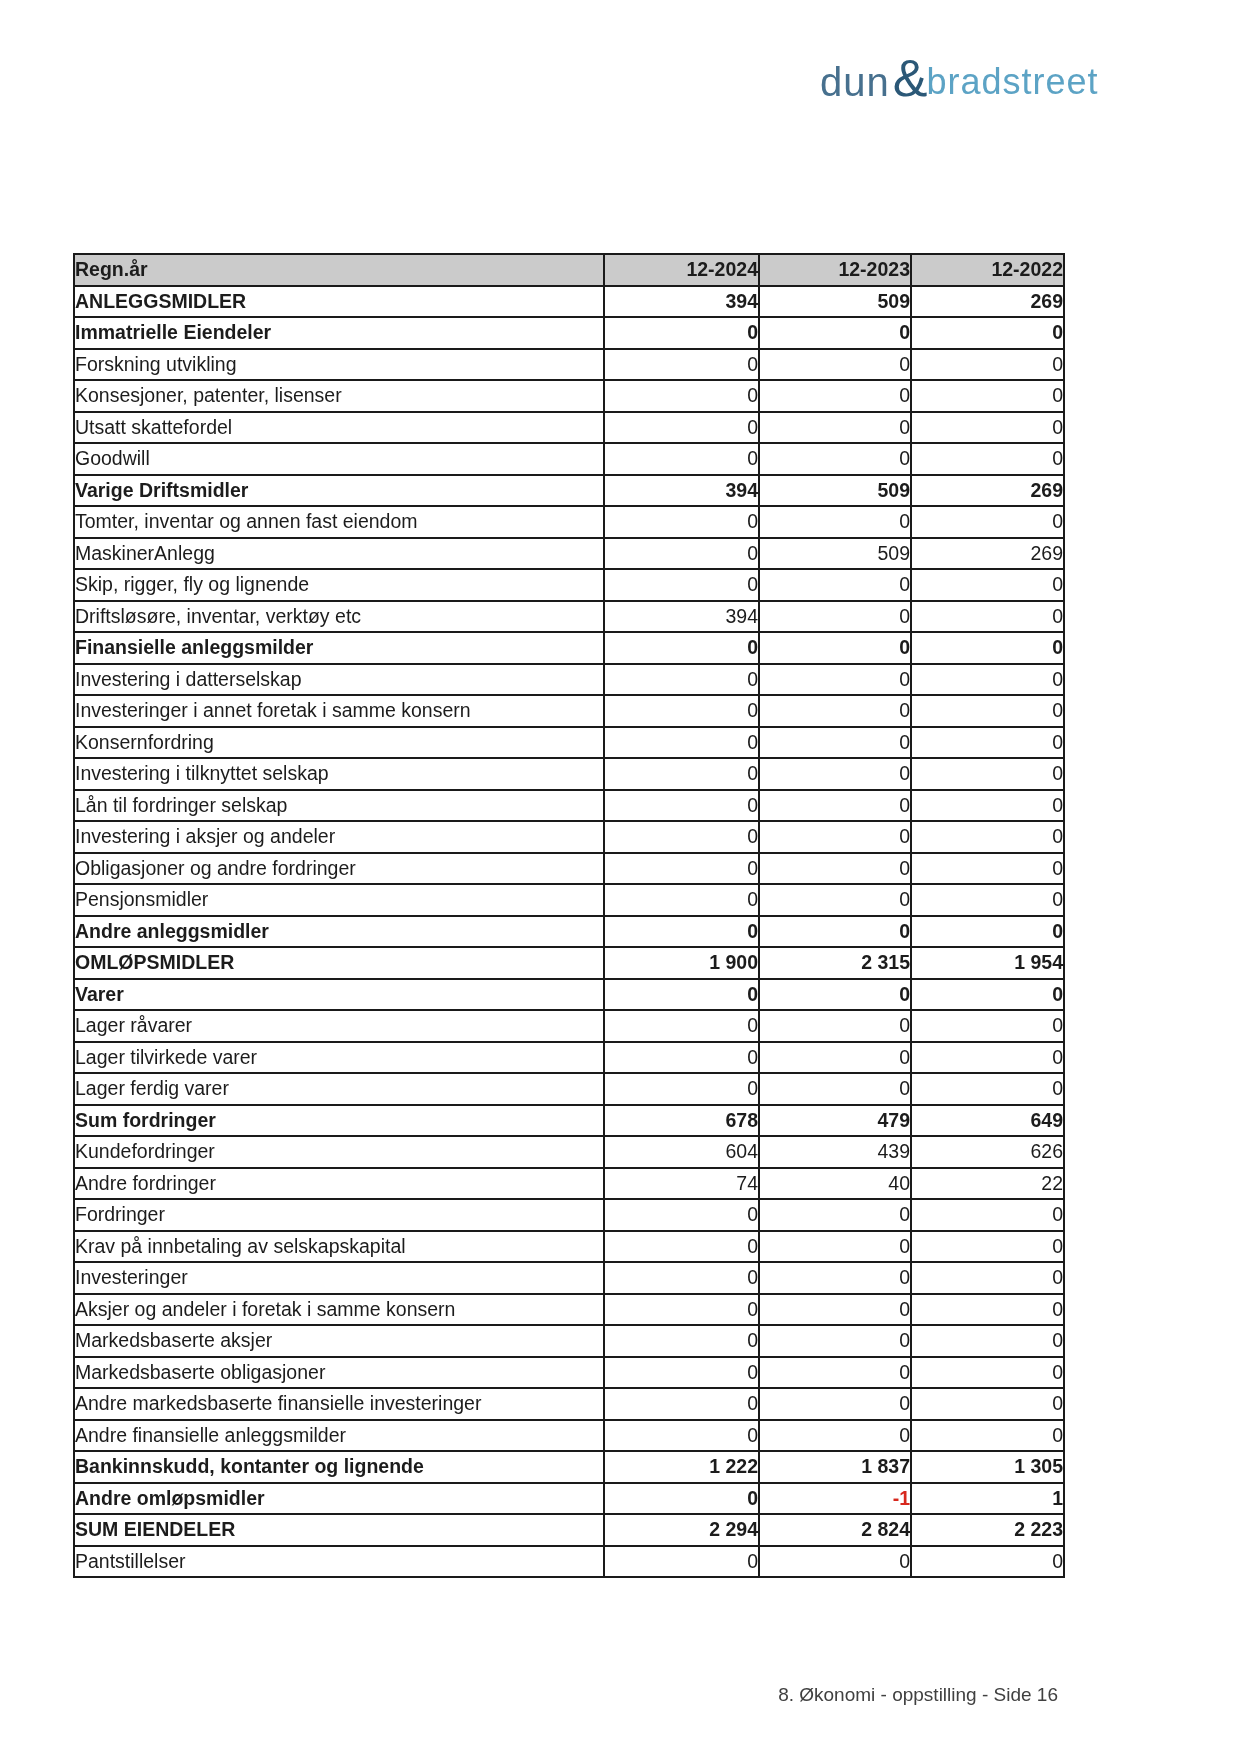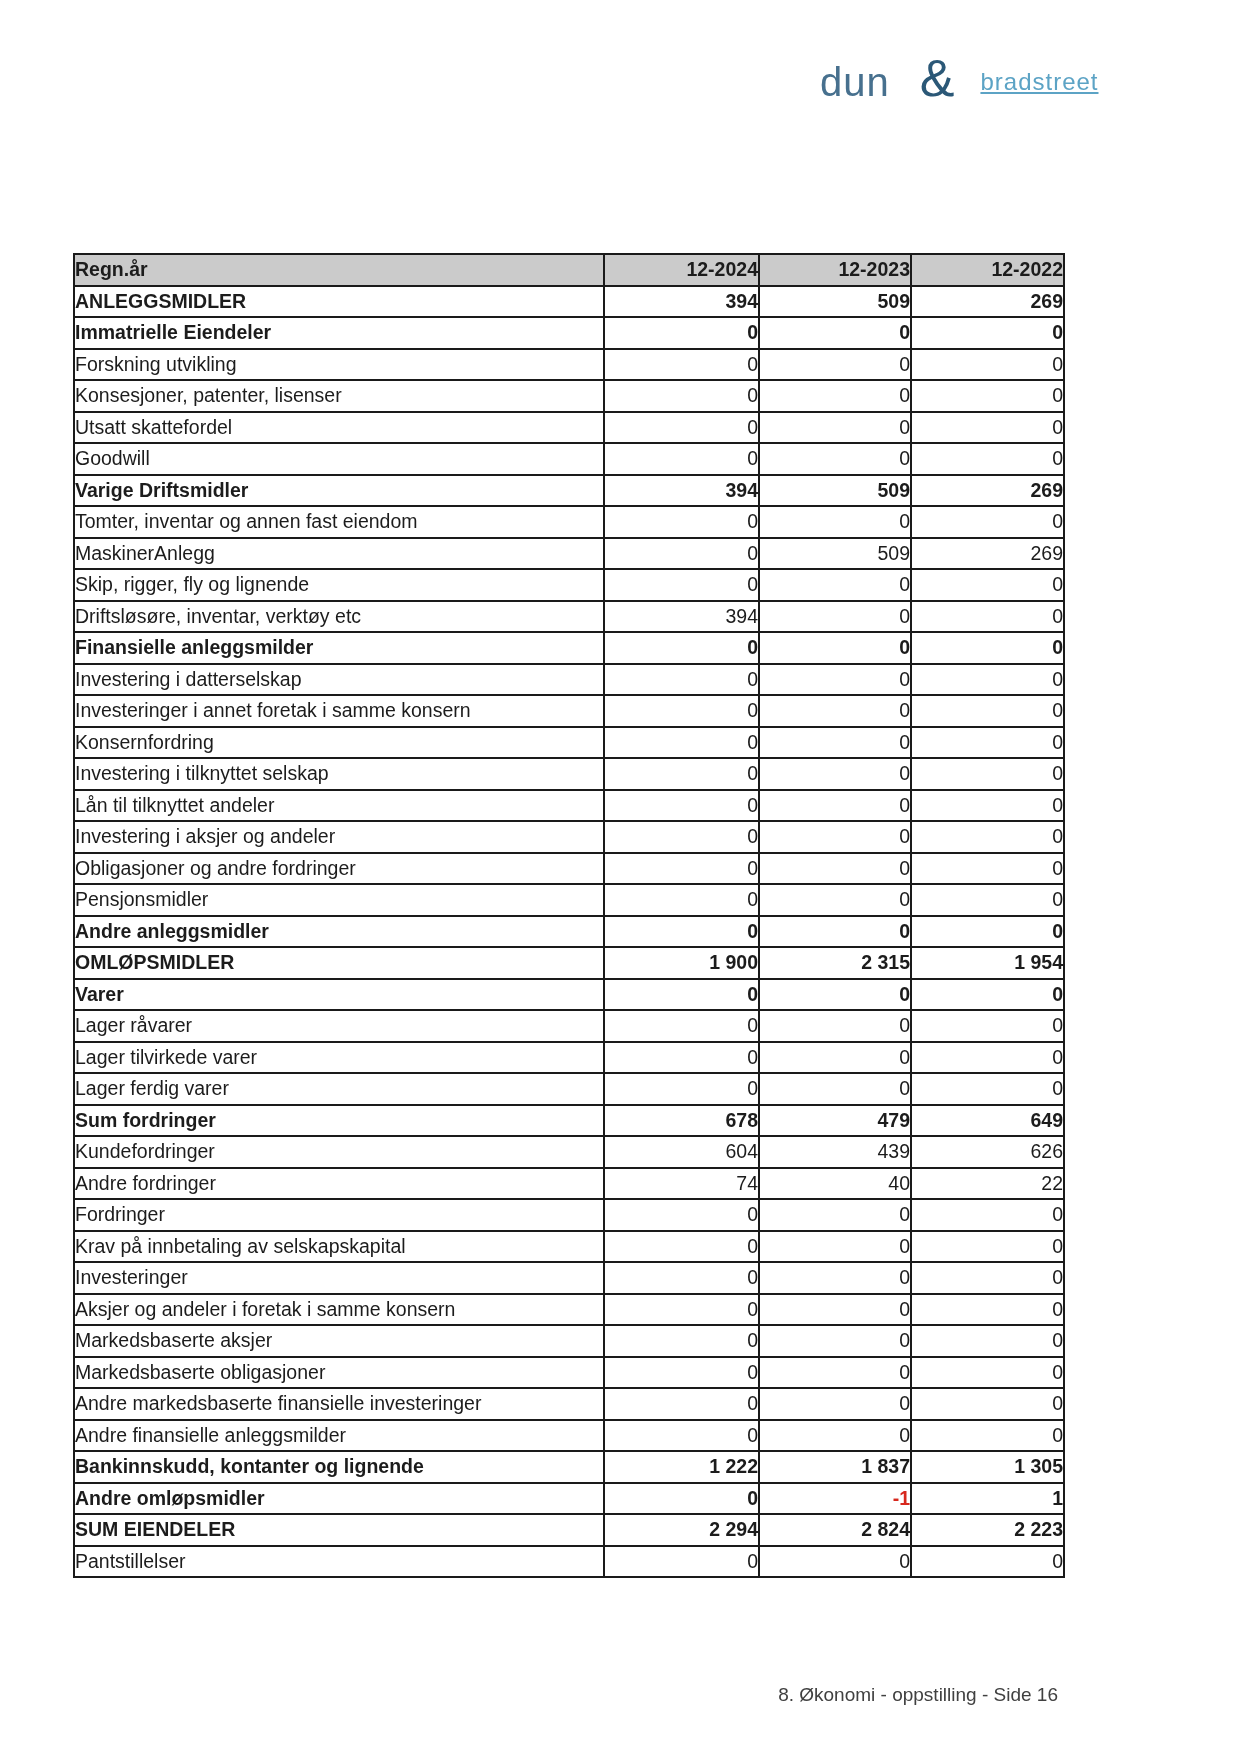--- a/index.html
+++ b/index.html
@@ -16,37 +16,35 @@
   
   .logo {
     position: absolute;
     top: 60px;
     left: 820px;
     width: 260px;
     white-space: nowrap;
     display: flex;
     align-items: center;
     line-height: 1;
-    gap: 27px;
   }
   .logo-word1 {
     font-size: 40px;
     letter-spacing: 1px;
     color: var(--logo-word1, #47708e);
   }
   .logo-amp {
     font-size: 52px;
     margin: -8px -1px 0 3px;
     color: var(--logo-amp, #2b5877);
   }
   .logo-word2 {
-    font-size: 24px;
+    font-size: 36px;
     letter-spacing: 1px;
     color: var(--logo-word2, #5ca3c5);
-    text-decoration: underline;
   }
 
   
   .section-head {
     position: absolute;
     top: 218px;
     left: 73px;
     width: 990px;
     display: flex;
     justify-content: flex-end;
@@ -212,21 +210,21 @@
     <td class="num">0</td>
     <td class="num">0</td>
   </tr>
         <tr>
     <td class="lbl">Investering i tilknyttet selskap</td>
     <td class="num">0</td>
     <td class="num">0</td>
     <td class="num">0</td>
   </tr>
         <tr>
-    <td class="lbl">Lån til tilknyttet andeler</td>
+    <td class="lbl">Lån til fordringer selskap</td>
     <td class="num">0</td>
     <td class="num">0</td>
     <td class="num">0</td>
   </tr>
         <tr>
     <td class="lbl">Investering i aksjer og andeler</td>
     <td class="num">0</td>
     <td class="num">0</td>
     <td class="num">0</td>
   </tr>

